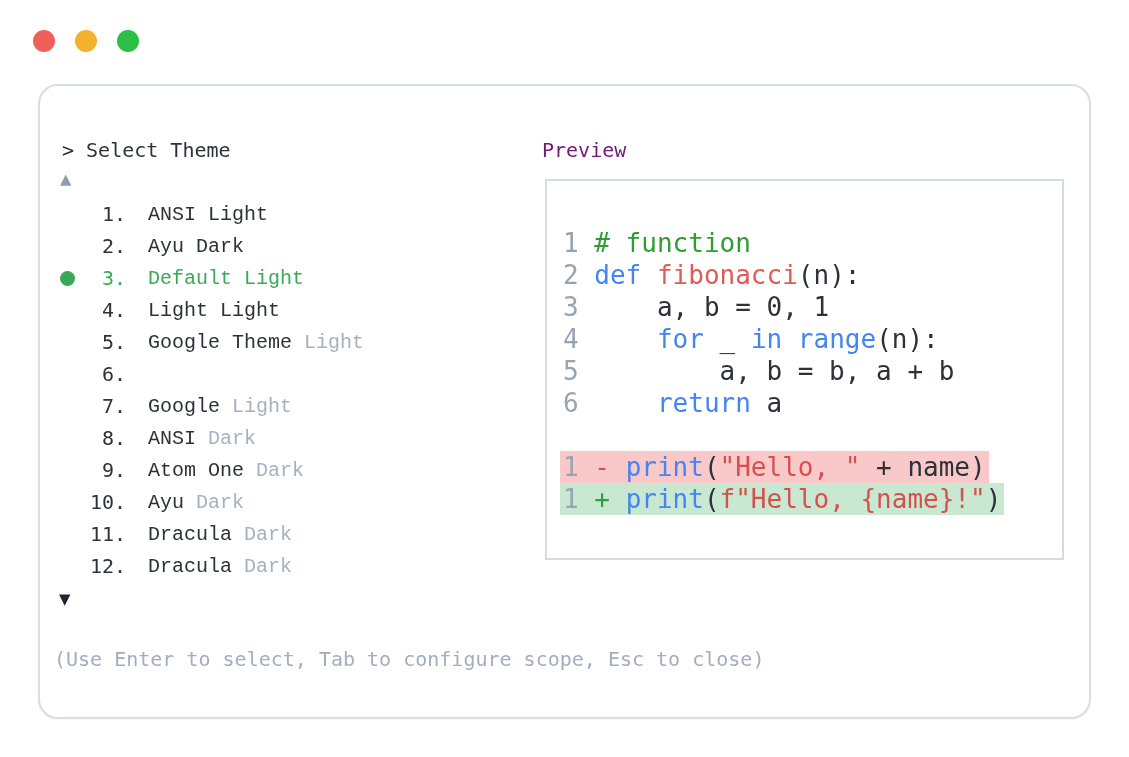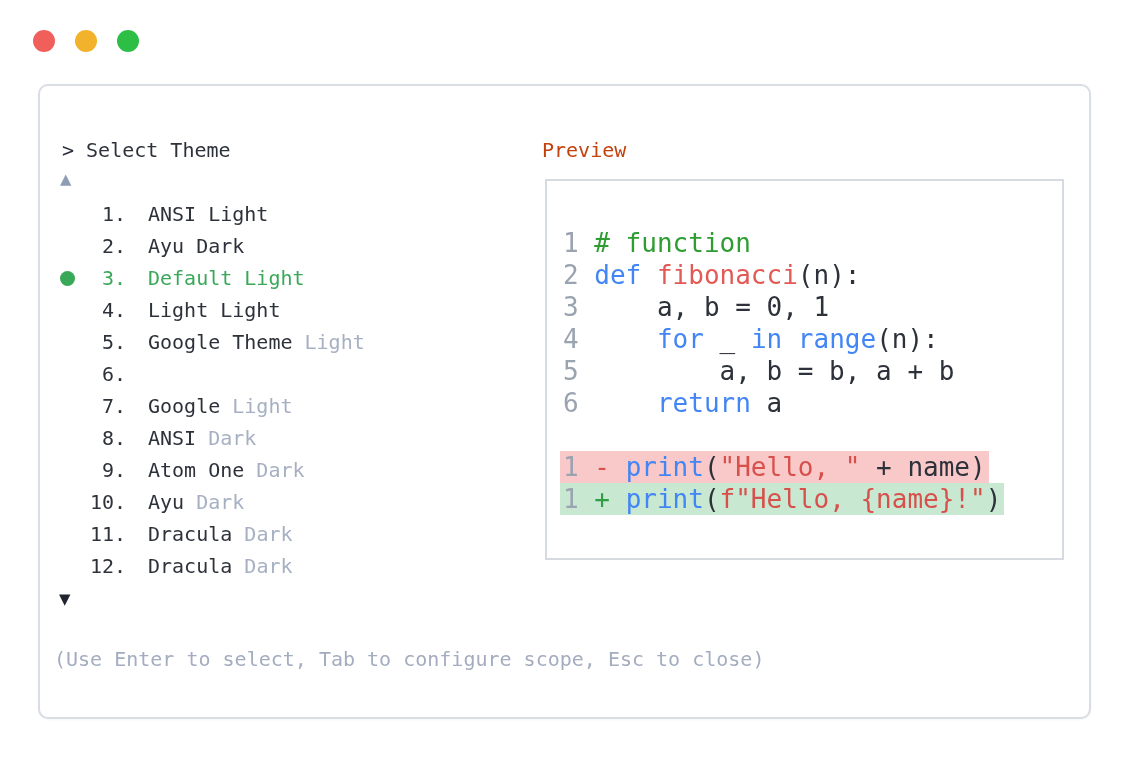--- a/index.html
+++ b/index.html
@@ -9,51 +9,51 @@
   }
   
   .traffic{position:absolute;left:33px;top:30px;display:flex;gap:20px;}
   .dot-btn{width:22px;height:22px;border-radius:50%;}
   .dot-red{background:#f05f5a;}
   .dot-yellow{background:#f3b22b;}
   .dot-green{background:#2dbe46;}
   
   .panel{
     position:absolute;left:38px;top:84px;width:1049px;height:631px;
-    border:2px solid #d9dde4;border-radius:10px;background:#ffffff;
+    border:2px solid #d9dde4;border-radius:20px;background:#ffffff;
     box-shadow:0 1px 2px rgba(40,50,70,0.05);
   }
   .prompt{
     position:absolute;left:22px;top:48px;height:32px;line-height:32px;
     font-size:20px;color:#2d313a;white-space:pre;
   }
   .scroll-up{
     position:absolute;left:20px;top:78px;height:28px;line-height:28px;
     font-size:19px;color:#8e9db5;
   }
   .scroll-down{
     position:absolute;left:19px;top:497px;height:30px;line-height:30px;
     font-size:19px;color:#21252e;
   }
   .theme-list{position:absolute;left:0;top:112px;width:480px;}
   .row{display:flex;align-items:center;height:32px;padding-left:20px;font-size:20px;cursor:default;}
   .marker{width:16px;display:flex;align-items:center;justify-content:flex-start;}
   .sel-dot{width:15px;height:15px;border-radius:50%;background:#3aa859;}
   .num{width:50px;text-align:right;color:#2d313a;white-space:pre;}
-  .lbl{margin-left:22px;white-space:pre;color:#2d313a;}
+  .lbl{margin-left:22px;white-space:pre;color:#2d313a;font-family:Liberation Mono, monospace;}
   .row.selected .num,.row.selected .lbl,.row.selected .lbl span{color:#3aa859;}
   .suffix{color:#a6b0c2;}
   .help{
     position:absolute;left:14px;top:557px;height:32px;line-height:32px;
     font-size:20px;color:#a3adbf;white-space:pre;
   }
   
   .preview-title{
     position:absolute;left:502px;top:48px;height:32px;line-height:32px;
-    font-size:20px;color:#c2410c;white-space:pre;
+    font-size:20px;color:#701a75;white-space:pre;
   }
   .preview-box{
     position:absolute;left:505px;top:93px;width:515px;height:377px;
     border:2px solid #d6dae1;background:#ffffff;
   }
   .code{
     position:absolute;left:16px;top:46px;
     font-size:26px;line-height:32px;white-space:pre;
   }
   .code-line{height:32px;}

